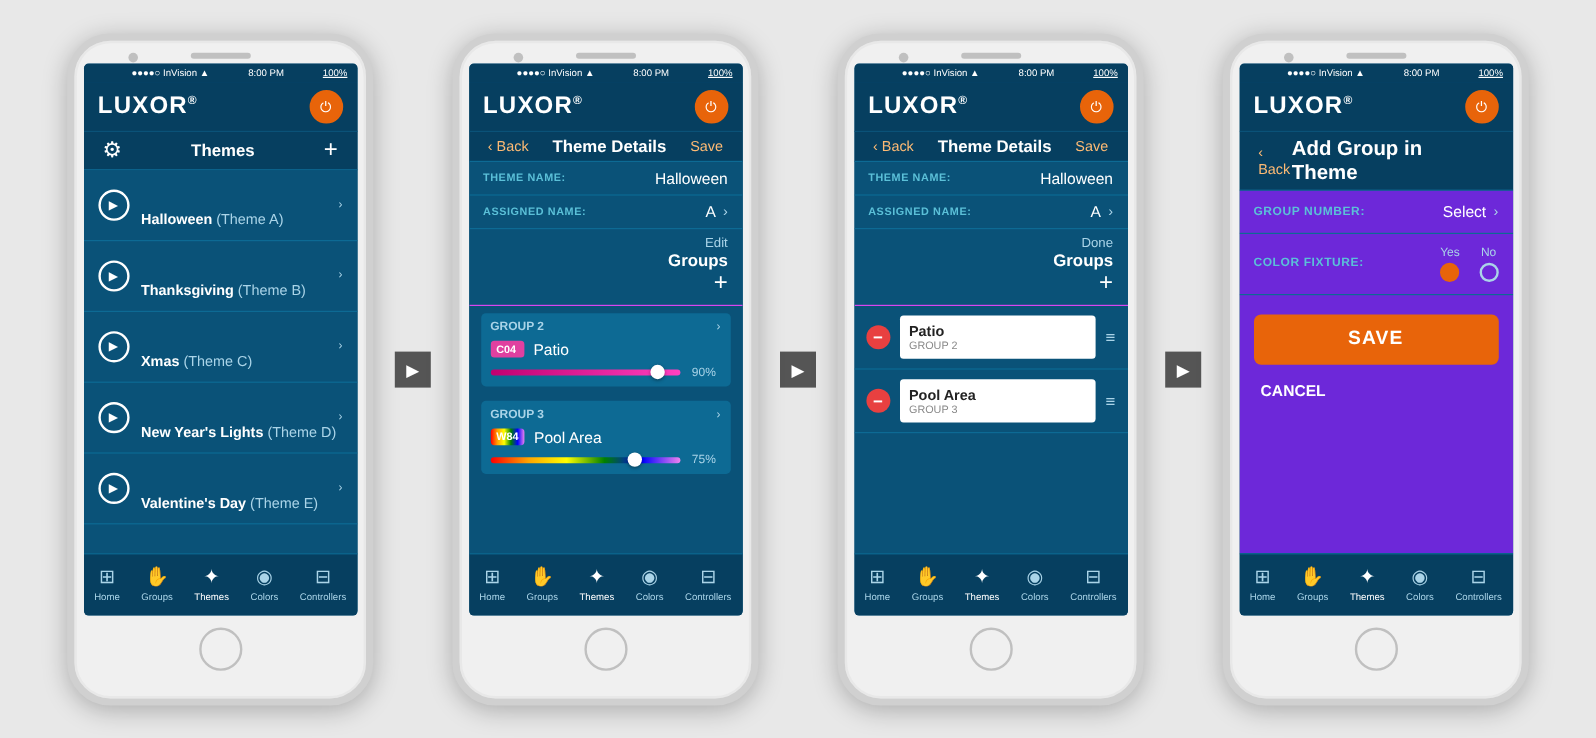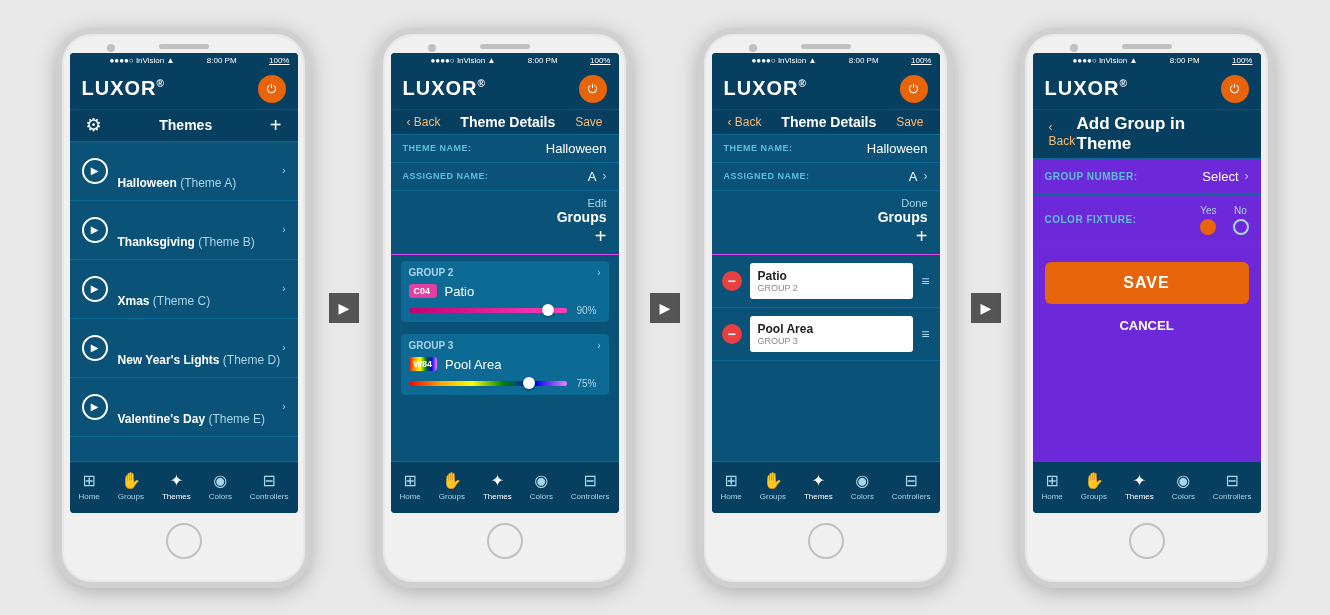--- a/index.html
+++ b/index.html
@@ -470,21 +470,21 @@
       padding: 12px;
       text-align: center;
       color: white;
       font-size: 16px;
       font-weight: 800;
       letter-spacing: 1px;
       cursor: pointer;
     }
     .cancel-btn {
       margin: 0 12px;
-      text-align: center;
+      text-align: left;
       color: white;
       font-size: 13px;
       font-weight: 600;
       cursor: pointer;
       padding: 6px;
     }
   </style>
 </head>
 <body>
 

